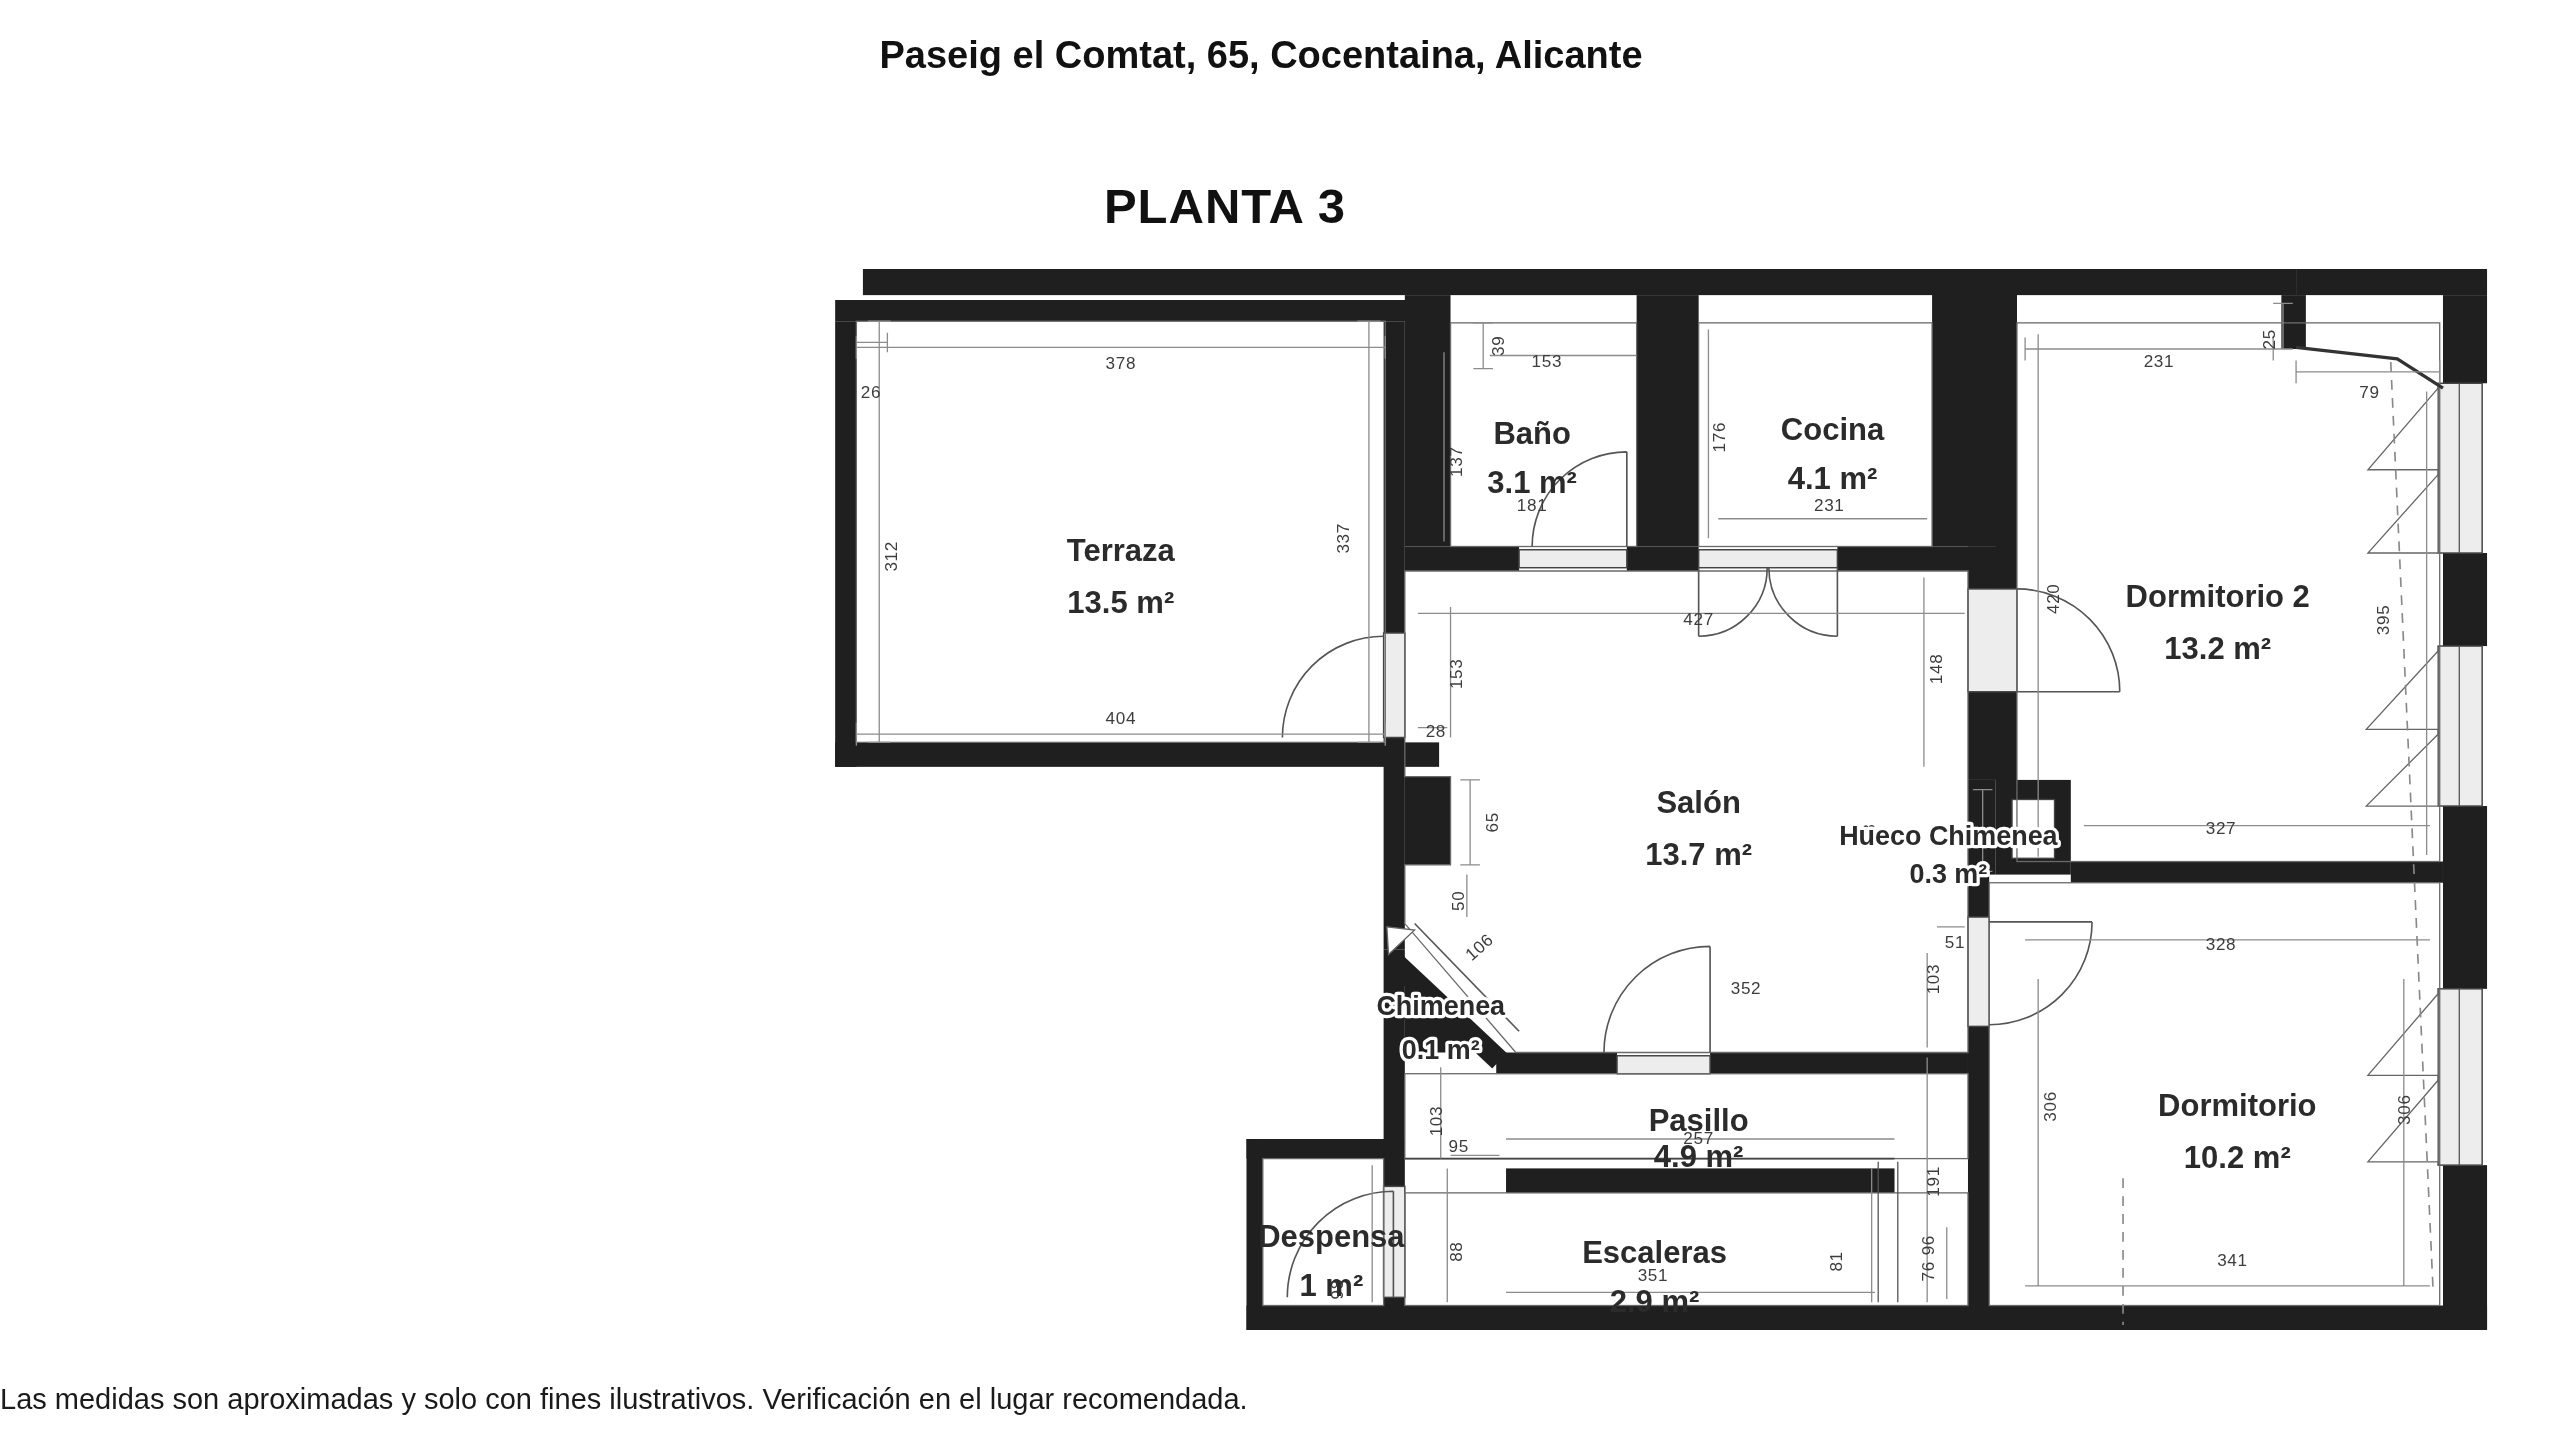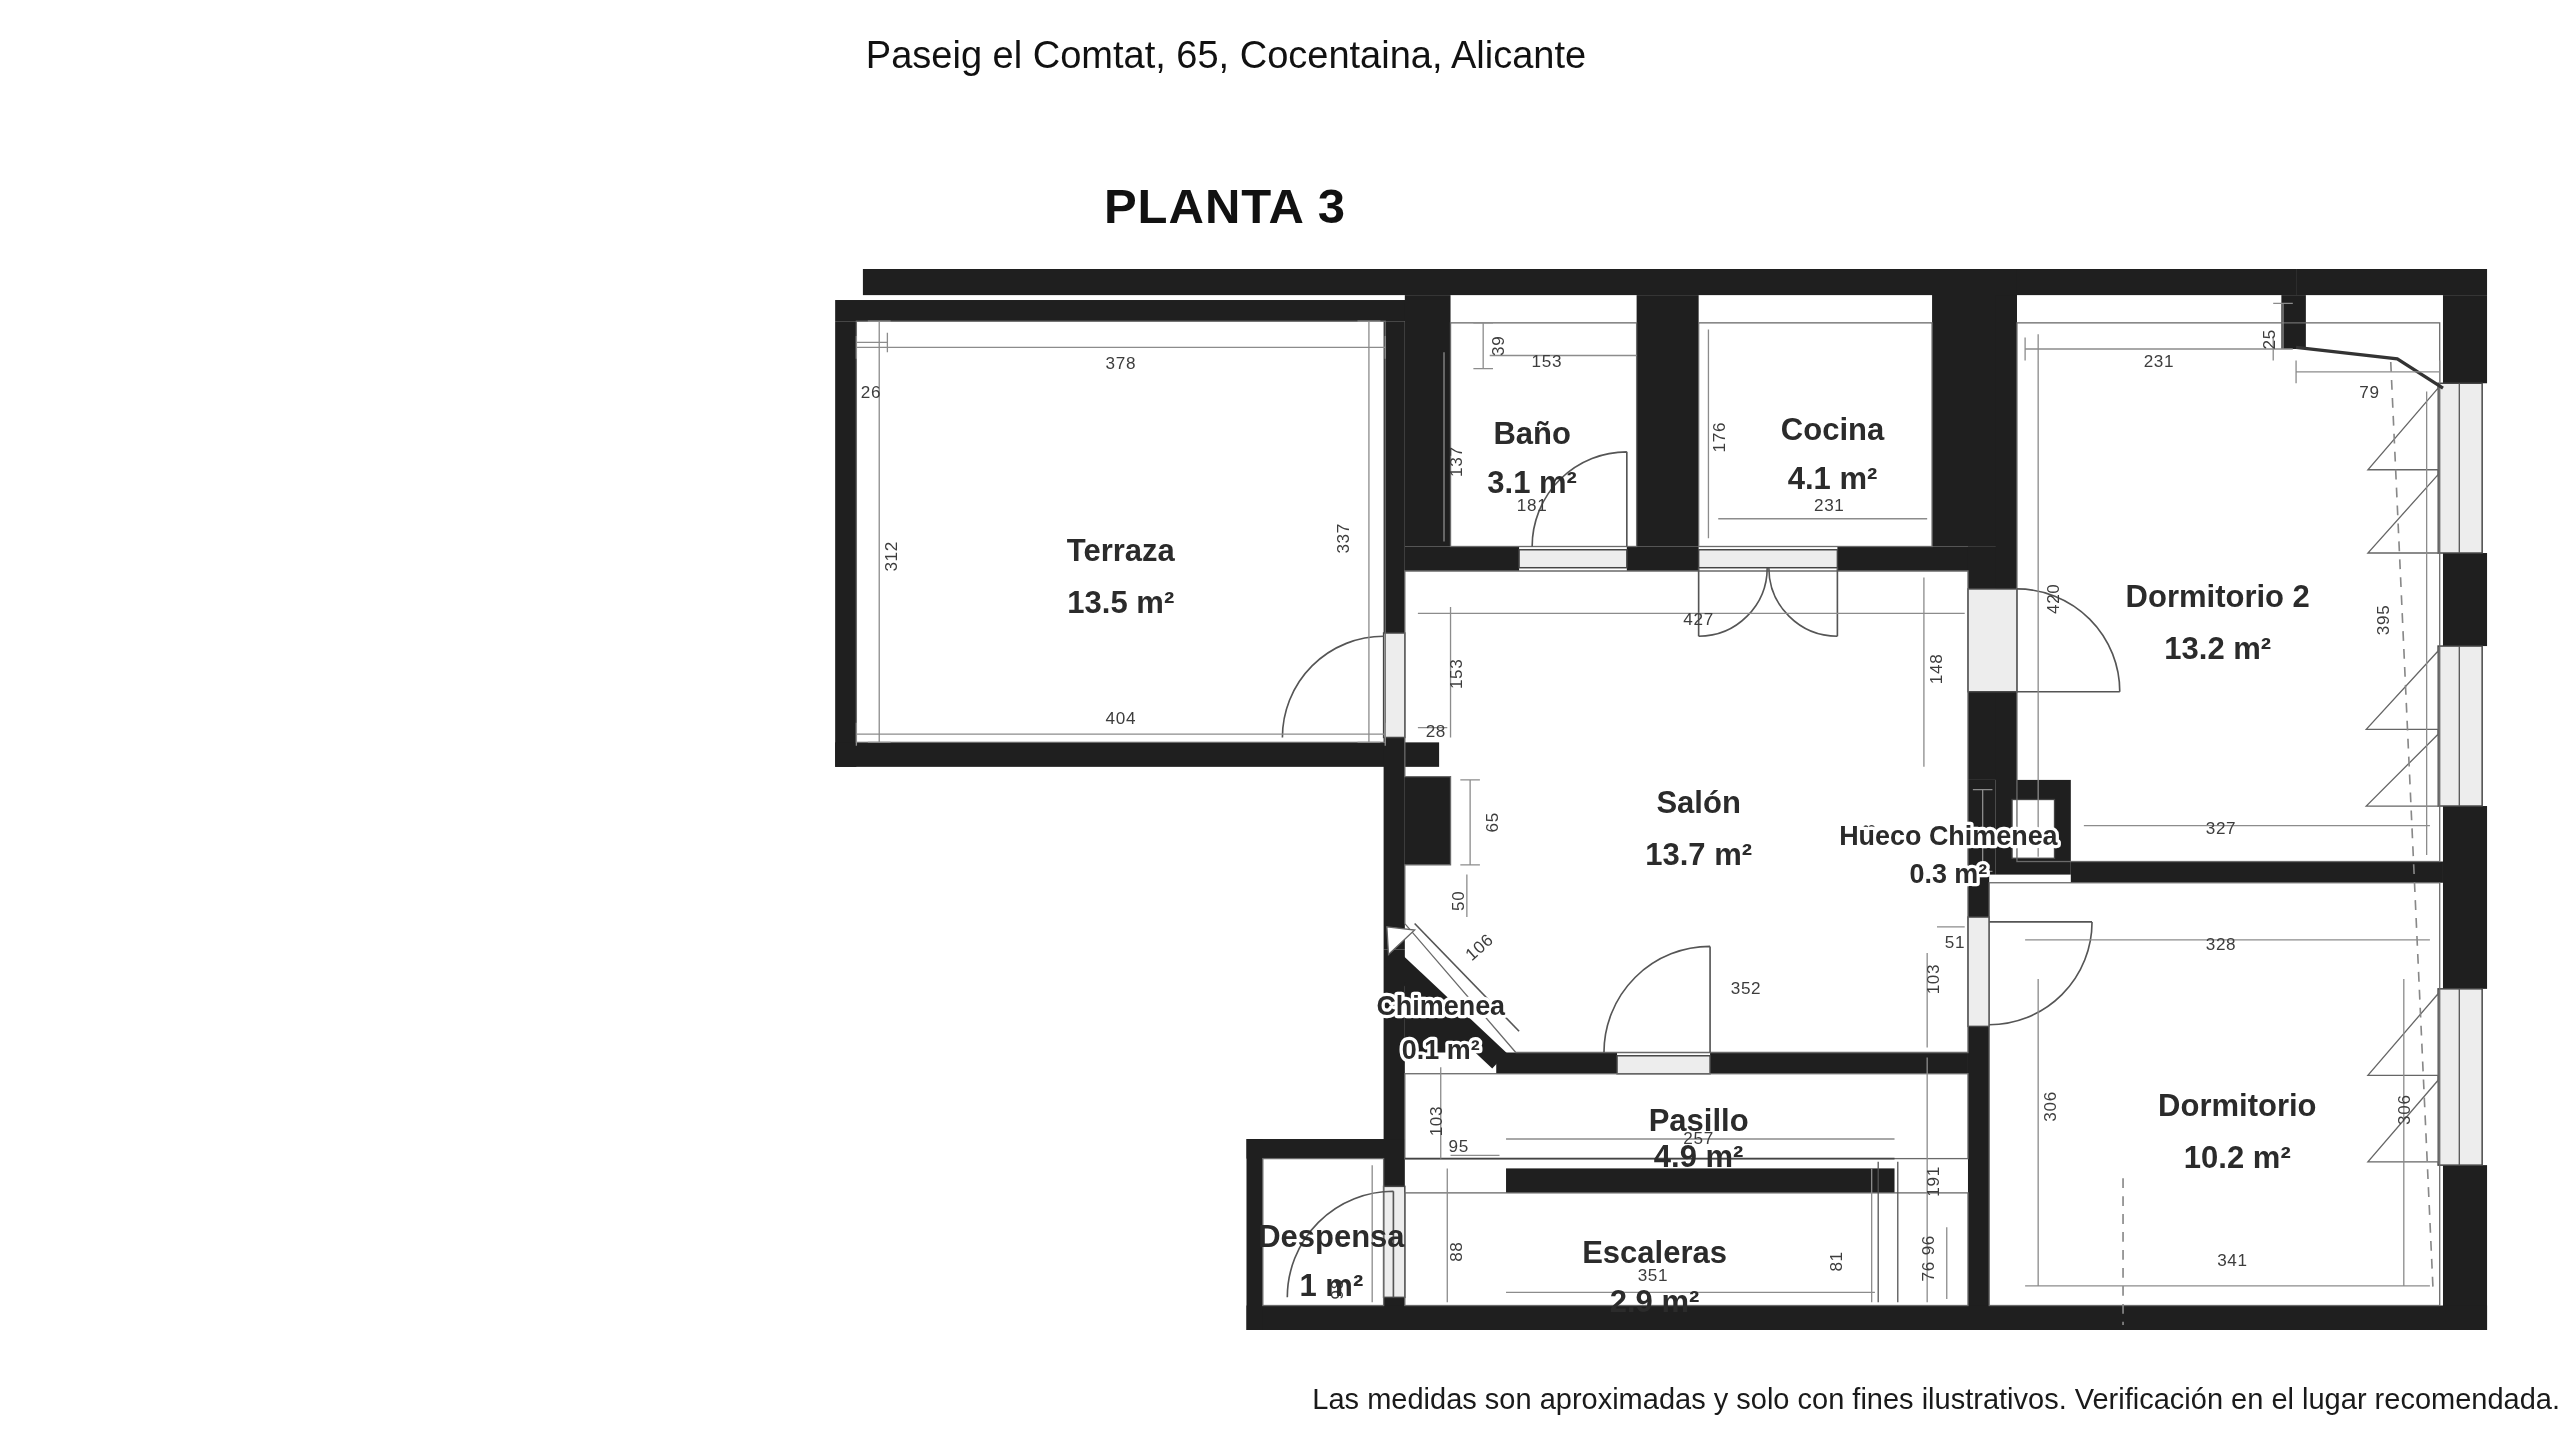--- a/index.html
+++ b/index.html
@@ -1,21 +1,21 @@
 <!DOCTYPE html>
 <html><head>
 <meta charset="utf-8">
 <style>
   html,body{margin:0;padding:0;background:#ffffff;width:2560px;height:1440px;overflow:hidden;
             font-family:"Liberation Sans",sans-serif;}
   .hdr{position:absolute;top:34px;left:0;width:2452px;text-align:center;
-       font-size:38px;font-weight:400;color:#111;}
+       font-size:38px;font-weight:700;color:#111;padding-left:35px;}
   .floor{position:absolute;top:146px;left:0;width:2450px;text-align:center;
        font-size:49px;font-weight:700;letter-spacing:1px;color:#111;margin-top:32px;}
-  .ftr{position:absolute;top:1383px;left:0;width:2560px;text-align:right;
+  .ftr{position:absolute;top:1383px;left:0;width:2560px;text-align:left;
        font-size:29px;font-weight:400;color:#1a1a1a;}
   .plan{position:absolute;left:833px;top:269px;width:1666px;height:1061px;}
   .wall{fill:#1f1f1f;stroke:none;}
   .sill{fill:#ededed;stroke:#444;stroke-width:0.9;}
   .inner{fill:none;stroke:#6a6a6a;stroke-width:0.8;}
   .door{fill:none;stroke:#555;stroke-width:1;}
   .dim-line{fill:none;stroke:#8c8c8c;stroke-width:0.8;}
   .dash{fill:none;stroke:#888;stroke-width:1;stroke-dasharray:6 5;}
   .thinwall{fill:none;stroke:#333;stroke-width:2;}
   .roomname{font-size:19px;font-weight:700;fill:#2b2b2b;text-anchor:middle;}

